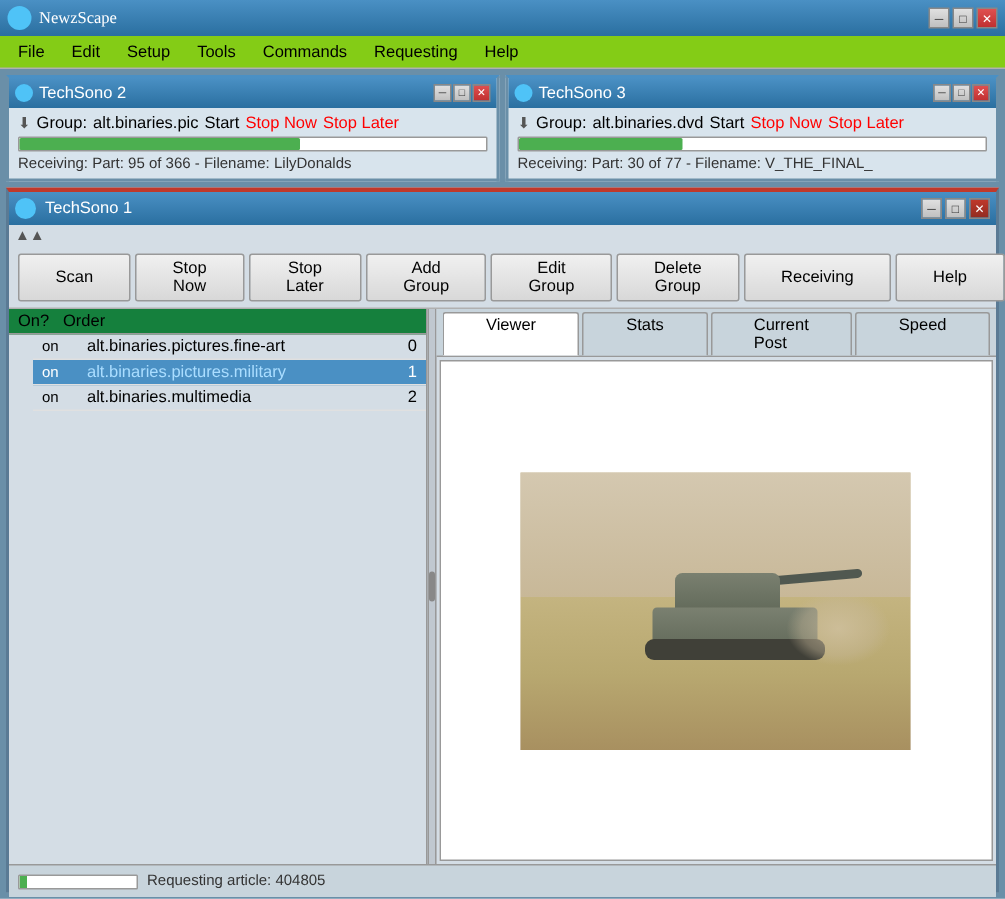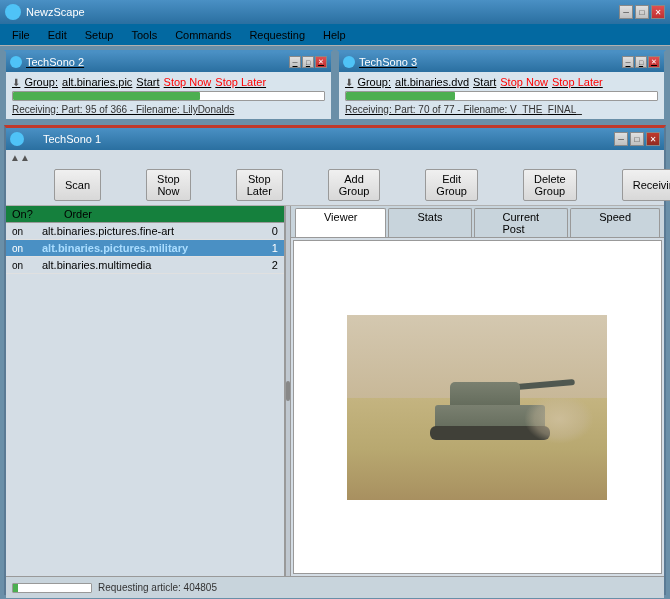--- a/index.html
+++ b/index.html
@@ -19,20 +19,21 @@
       display: flex;
       align-items: center;
       justify-content: space-between;
       padding: 3px 5px;
       height: 24px;
     }
     .title-bar-left {
       display: flex;
       align-items: center;
       gap: 5px;
+      font-family: Liberation Serif, serif;
     }
     .title-bar-icon {
       width: 16px;
       height: 16px;
       background: #4fc3f7;
       border-radius: 50%;
       display: inline-block;
     }
     .title-bar-controls {
       display: flex;
@@ -47,21 +48,21 @@
       display: flex;
       align-items: center;
       justify-content: center;
       cursor: pointer;
       color: #333;
     }
     .title-btn.close { background: linear-gradient(to bottom, #e05050, #c03030); color: white; }
 
     
     .menu-bar {
-      background: #0369a1;
+      background: #84cc16;
       border-bottom: 1px solid #b0b0b0;
       display: flex;
       align-items: center;
       padding: 2px 4px;
       height: 22px;
       gap: 2px;
     }
     .menu-item {
       padding: 2px 8px;
       cursor: pointer;
@@ -82,21 +83,20 @@
     
     .sub-windows-row {
       display: flex;
       gap: 4px;
     }
     .sub-window {
       flex: 1;
       background: #d8e4ed;
       border: 2px solid #6a8fa8;
       border-top: 2px solid #4a90c4;
-      text-decoration: underline;
     }
     .sub-window-title {
       background: linear-gradient(to bottom, #4a90c4, #2a6fa0);
       color: white;
       display: flex;
       align-items: center;
       justify-content: space-between;
       padding: 2px 4px;
       height: 20px;
     }
@@ -169,21 +169,21 @@
       color: white;
       display: flex;
       align-items: center;
       justify-content: space-between;
       padding: 2px 4px;
       height: 22px;
     }
     .main-title-left {
       display: flex;
       align-items: center;
-      gap: 19px;
+      gap: 6px;
     }
     .main-window-icon {
       width: 14px;
       height: 14px;
       background: #4fc3f7;
       border-radius: 50%;
     }
     .main-controls {
       display: flex;
       gap: 2px;
@@ -210,27 +210,26 @@
 
     
     .toolbar {
       display: flex;
       padding: 4px 6px;
       gap: 3px;
       background: #d4dde5;
       border-bottom: 1px solid #b0b0b0;
     }
     .toolbar-btn {
-      padding: 3px 10px;
+      padding: 3px 24px;
       border: 1px solid #999;
       background: linear-gradient(to bottom, #f0f0f0, #d8d8d8);
       cursor: pointer;
       font-size: 11px;
       border-radius: 2px;
-      margin-left: 42px;
     }
     .toolbar-btn.help-btn {
       background: linear-gradient(to bottom, #f0f0f0, #d8d8d8);
       margin-left: auto;
     }
 
     
     .content-area {
       display: flex;
       height: calc(100% - 95px);
@@ -244,40 +243,41 @@
       flex-direction: column;
     }
     .group-header {
       display: flex;
       background: #15803d;
       border-bottom: 1px solid #999;
       padding: 2px 6px;
     }
     .col-on { width: 30px; }
     .col-group { flex: 1; }
-    .col-order { width: 50px; text-align: right; }
+    .col-order { width: 50px; }
 
     .group-list {
       flex: 1;
       overflow-y: auto;
+      margin-left: 16px;
     }
     .group-row {
       display: flex;
       padding: 2px 6px;
       border-bottom: 1px solid #e0e0e0;
       align-items: center;
     }
     .group-row.selected {
       background: #4a90c4;
       color: white;
     }
     .group-row.selected .group-name { color: #aaddff; }
     .group-on { width: 30px; font-size: 10px; }
     .group-name { flex: 1; }
-    .group-name.link { color: #0066cc; font-weight: bold; }
+    .group-name.link { color: #0066cc; }
     .group-order { width: 50px; text-align: right; }
 
     .scroll-divider {
       width: 6px;
       background: #c0c8d0;
       border-left: 1px solid #999;
       border-right: 1px solid #999;
       cursor: ns-resize;
       display: flex;
       align-items: center;
@@ -511,21 +511,21 @@
           <span class="arrow-icon">⬇</span>
           <span>Group:</span>
           <span>alt.binaries.dvd</span>
           <span>Start</span>
           <span class="stop-now">Stop Now</span>
           <span class="stop-later">Stop Later</span>
         </div>
         <div class="progress-bar-container">
           <div class="progress-bar-fill" style="width:35%"></div>
         </div>
-        <div class="receiving-text">Receiving: Part: 70 of 77 - Filename: V_THE_FINAL_</div>
+        <div class="receiving-text">Receiving: Part: 30 of 77 - Filename: V_THE_FINAL_</div>
       </div>
     </div>
 
   </div>
 
   <div class="main-window">
 
     <div class="main-window-title">
       <div class="main-title-left">
         <span class="main-window-icon"></span>

